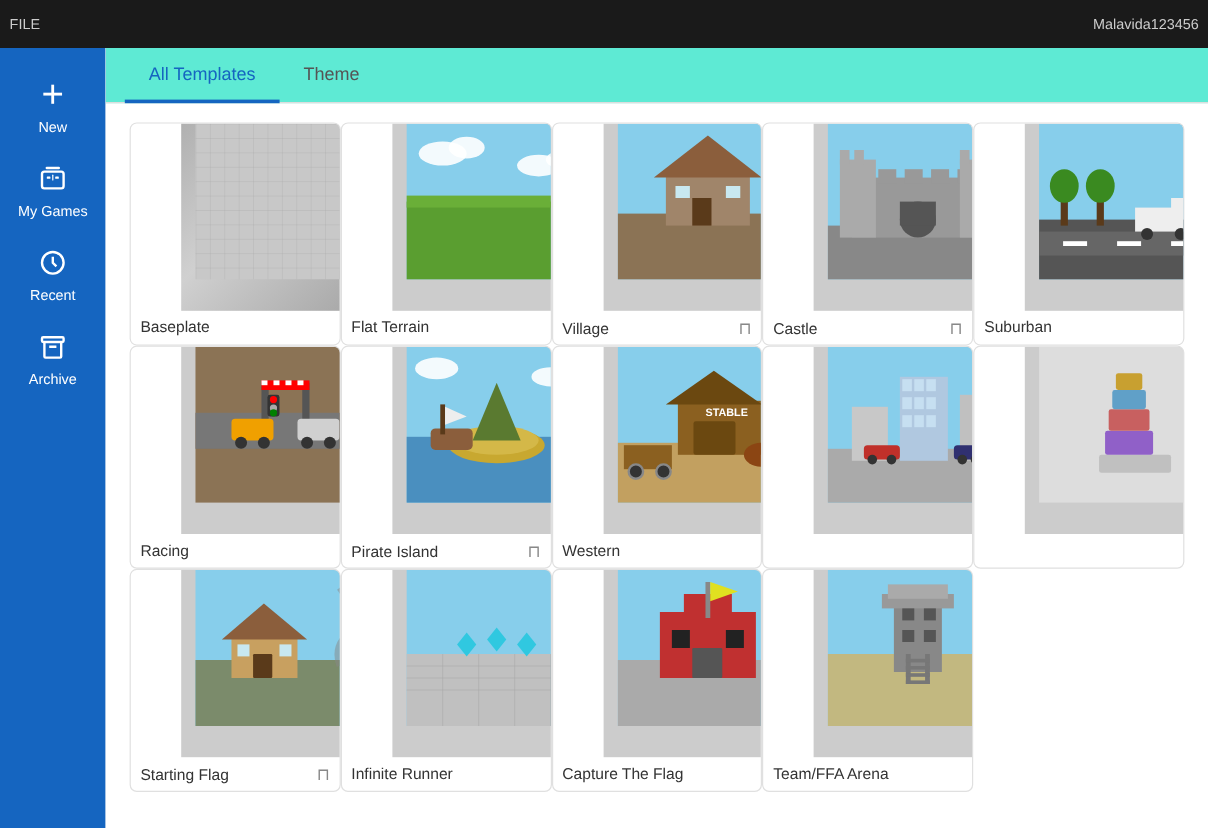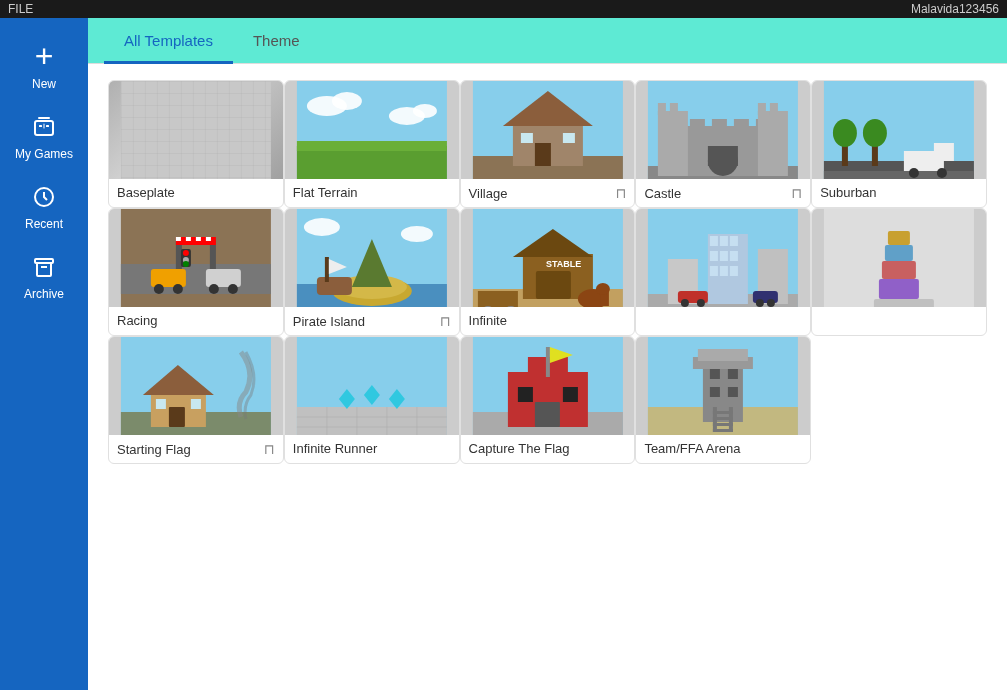--- a/index.html
+++ b/index.html
@@ -12,21 +12,21 @@
       display: flex;
       flex-direction: column;
     }
 
     
     .top-bar {
       background: #1a1a1a;
       color: #ccc;
       font-size: 12px;
       padding: 0 8px;
-      height: 18px;
+      height: 40px;
       display: flex;
       align-items: center;
       justify-content: space-between;
       flex-shrink: 0;
     }
 
     
     .main-layout {
       display: flex;
       flex: 1;
@@ -117,26 +117,27 @@
     .card {
       background: #fff;
       border: 1px solid #e0e0e0;
       border-radius: 6px;
       overflow: hidden;
       cursor: pointer;
     }
 
     .card-image {
       width: 100%;
-      height: 98px;
+      height: 156px;
       object-fit: cover;
       display: block;
       background: #ccc;
       position: relative;
       overflow: hidden;
+      margin-left: 42px;
     }
 
     .card-label {
       display: flex;
       justify-content: space-between;
       align-items: center;
       padding: 6px 8px;
       font-size: 13px;
       color: #333;
     }
@@ -401,21 +402,21 @@
               <rect x="5" y="82" width="40" height="20" fill="#8B6020"></rect>
               <circle cx="15" cy="104" r="6" fill="#333" stroke="#888" stroke-width="2"></circle>
               <circle cx="38" cy="104" r="6" fill="#333" stroke="#888" stroke-width="2"></circle>
 
               <ellipse cx="120" cy="90" rx="15" ry="10" fill="#8B4513"></ellipse>
               <rect x="128" y="82" width="8" height="15" fill="#8B4513"></rect>
               <ellipse cx="130" cy="80" rx="7" ry="6" fill="#8B4513"></ellipse>
             </svg>
           </div>
           <div class="card-label">
-            <span>Infinite</span>
+            <span>Western</span>
           </div>
         </div>
 
         <div class="card">
           <div class="card-image">
             <svg class="thumb-svg" viewBox="0 0 150 130" xmlns="http://www.w3.org/2000/svg">
               <rect width="150" height="130" fill="#87CEEB"></rect>
               <rect y="85" width="150" height="45" fill="#aaa"></rect>
 
               <rect x="60" y="25" width="40" height="70" fill="#b0c8e0"></rect>

